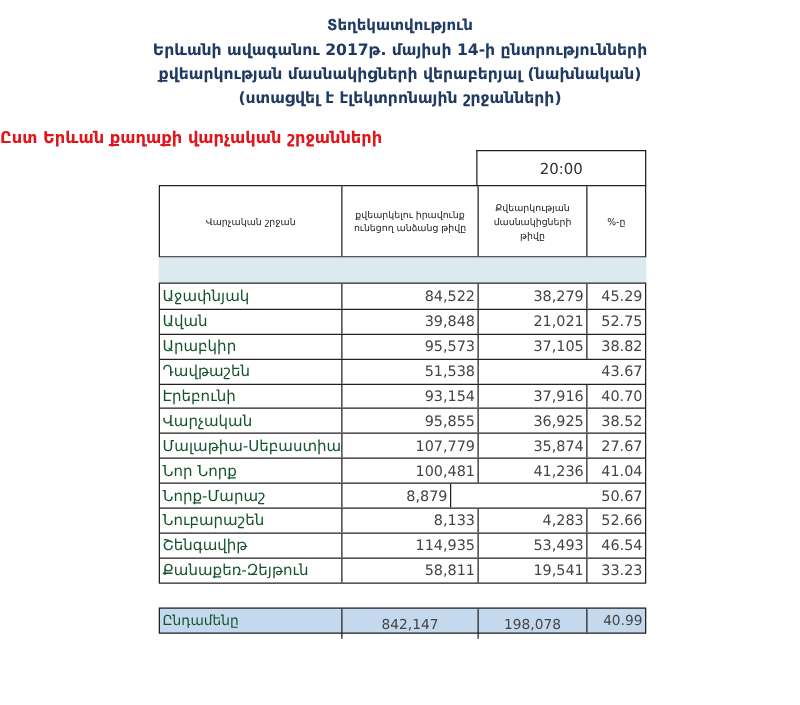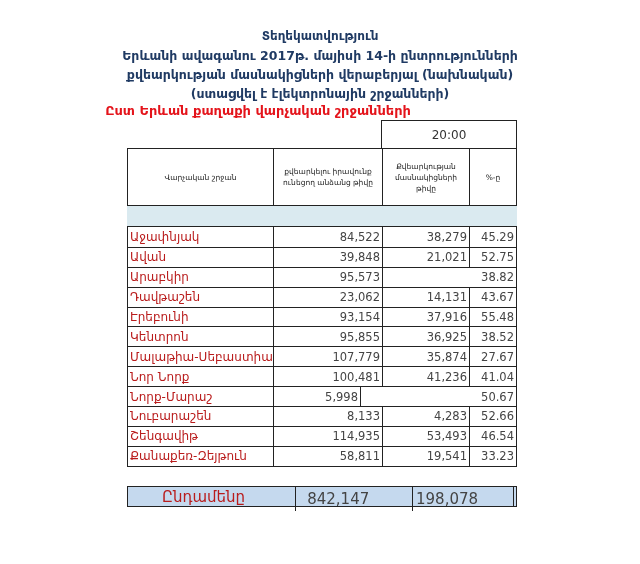--- a/index.html
+++ b/index.html
@@ -1,46 +1,46 @@
 <!DOCTYPE html>
 <html><head>
   <meta charset="utf-8">
   <style>
     html, body { margin: 0; padding: 0; background: #ffffff; }
     body { width: 640px; height: 564px; position: relative; overflow: hidden;
            font-family: "DejaVu Sans", sans-serif; }
-    .title-block { position: absolute; left: 0; top: 27px; width: 640px; text-align: center; }
+    .title-block { position: absolute; left: 0; top: 11px; width: 640px; text-align: center; }
     .title-line { color: #1f3a63; font-size: 12.5px; font-weight: bold; line-height: 19px; height: 19px; white-space: nowrap; }
     .title-line.l0 { font-size: 12px; }
-    .subtitle { position: absolute; left: 0; top: 103px; width: 516px; text-align: center;
+    .subtitle { position: absolute; left: 0; top: 103px; width: 516px; text-align: left;
                 color: #e4141b; font-size: 13px; font-weight: bold; line-height: 16px; white-space: nowrap; }
 
     .box { position: absolute; box-sizing: border-box; }
     .time-box { left: 381px; top: 120px; width: 136px; height: 29px;
                 border: 1.5px solid #222; border-bottom: none;
                 display: flex; align-items: center; justify-content: center;
                 font-size: 12px; color: #333; }
     .header { left: 127px; top: 148px; width: 390px; height: 58px; border: 1.5px solid #222; display: flex; }
     .hcell { box-sizing: border-box; display: flex; align-items: center; justify-content: center;
              text-align: center; font-size: 7.5px; color: #222; line-height: 11px; padding: 0 4px; height: 100%; }
     .hcell + .hcell { border-left: 1.5px solid #222; }
     .c1 { width: 145px; } .c2 { width: 109px; } .c3 { width: 87px; } .c4 { flex: 1; }
 
     .band { left: 127px; top: 206px; width: 390px; height: 20px; background: #daeaf0; }
 
     .rows { left: 127px; top: 226px; width: 390px; border: 1.5px solid #222; }
     .row { display: flex; height: 19.9px; box-sizing: border-box; }
     .row + .row { border-top: 1px solid #222; }
     .cell { box-sizing: border-box; font-size: 11.5px; color: #444; display: flex; align-items: center; height: 100%; white-space: nowrap; overflow: hidden; }
     .cell + .cell { border-left: 1.5px solid #222; }
-    .cell.name { justify-content: flex-start; padding-left: 2px; color: #b91c1c; font-size: 12px; }
+    .cell.name { justify-content: flex-start; padding-left: 2px; color: #14532d; font-size: 12px; }
     .cell.num { justify-content: flex-end; padding-right: 2px; }
 
     .total { left: 127px; top: 486px; width: 390px; height: 21px; border: 1.5px solid #222; background: #c5d9ee; display: flex; }
-    .total .cell { font-size: 15px; margin-left: 32px; }
+    .total .cell { font-size: 11px; }
     .total .cell.num.center { justify-content: center; padding: 12px; }
   </style>
 </head>
 <body>
 
 <div class="title-block">
   <div class="title-line l0">Տեղեկատվություն</div>
   <div class="title-line">Երևանի ավագանու 2017թ. մայիսի 14-ի ընտրությունների</div>
   <div class="title-line">քվեարկության մասնակիցների վերաբերյալ (նախնական)</div>
   <div class="title-line">(ստացվել է էլեկտրոնային շրջանների)</div>
@@ -67,55 +67,55 @@
     </div>
     <div class="row">
       <div class="cell name c1">Ավան</div>
       <div class="cell num c2">39,848</div>
       <div class="cell num c3">21,021</div>
       <div class="cell num c4">52.75</div>
     </div>
     <div class="row">
       <div class="cell name c1">Արաբկիր</div>
       <div class="cell num c2">95,573</div>
+      <div class="cell num c3">37,105</div>
       <div class="cell num c4">38.82</div>
     </div>
     <div class="row">
       <div class="cell name c1">Դավթաշեն</div>
-      <div class="cell num c2">23,062</div>
-      <div class="cell num c3">14,131</div>
+      <div class="cell num c2">51,538</div>
       <div class="cell num c4">43.67</div>
     </div>
     <div class="row">
       <div class="cell name c1">Էրեբունի</div>
       <div class="cell num c2">93,154</div>
       <div class="cell num c3">37,916</div>
-      <div class="cell num c4">55.48</div>
+      <div class="cell num c4">40.70</div>
     </div>
     <div class="row">
-      <div class="cell name c1">Կենտրոն</div>
+      <div class="cell name c1">Վարչական</div>
       <div class="cell num c2">95,855</div>
       <div class="cell num c3">36,925</div>
       <div class="cell num c4">38.52</div>
     </div>
     <div class="row">
       <div class="cell name c1">Մալաթիա-Սեբաստիա</div>
       <div class="cell num c2">107,779</div>
       <div class="cell num c3">35,874</div>
       <div class="cell num c4">27.67</div>
     </div>
     <div class="row">
       <div class="cell name c1">Նոր Նորք</div>
       <div class="cell num c2">100,481</div>
       <div class="cell num c3">41,236</div>
       <div class="cell num c4">41.04</div>
     </div>
     <div class="row">
       <div class="cell name c1">Նորք-Մարաշ</div>
-      <div class="cell num c3">5,998</div>
+      <div class="cell num c3">8,879</div>
       <div class="cell num c4">50.67</div>
     </div>
     <div class="row">
       <div class="cell name c1">Նուբարաշեն</div>
       <div class="cell num c2">8,133</div>
       <div class="cell num c3">4,283</div>
       <div class="cell num c4">52.66</div>
     </div>
     <div class="row">
       <div class="cell name c1">Շենգավիթ</div>

